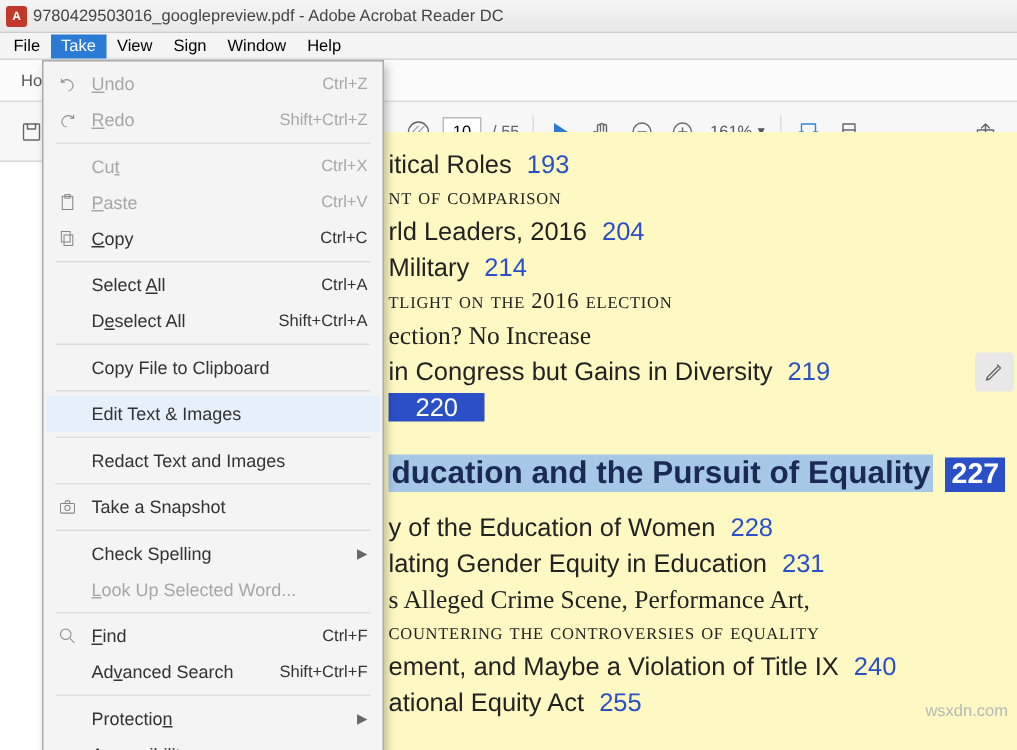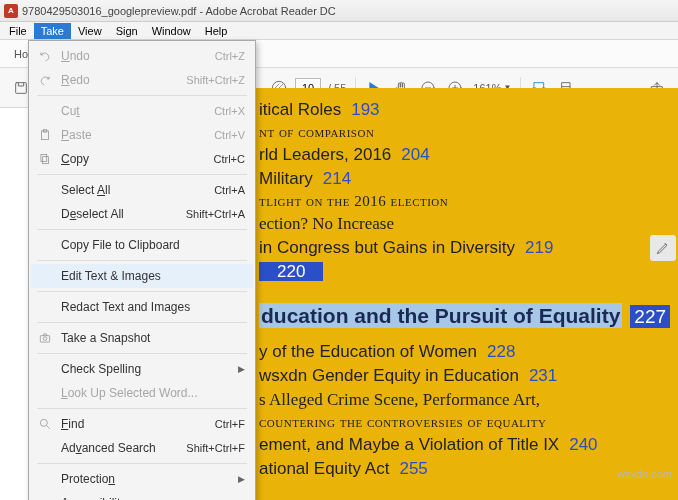--- a/index.html
+++ b/index.html
@@ -20,27 +20,27 @@
 .dropdown-menu { position: absolute; top: 40px; left: 28px; width: 228px; background: #f4f4f4; border: 1px solid #aaa; box-shadow: 2px 3px 6px rgba(0,0,0,0.25); z-index: 100; padding: 3px 2px; }
 .dm-item { display: flex; align-items: center; padding: 5px 8px 5px 30px; font-size: 12px; color: #333; position: relative; }
 .dm-item.disabled { color: #a7a7a7; }
 .dm-item.highlighted { background: #e6f0fb; }
 .dm-item .shortcut { margin-left: auto; font-size: 11px; color: inherit; }
 .dm-item .sub-arrow { margin-left: auto; font-size: 9px; color: #666; }
 .dm-item .underline { text-decoration: underline; }
 .dm-sep { height: 1px; background: #ddd; margin: 3px 6px; }
 .dm-icon { position: absolute; left: 6px; width: 16px; height: 16px; display: flex; align-items: center; justify-content: center; color: #888; font-size: 11px; }
 .dm-icon svg { width: 14px; height: 14px; stroke: #888; fill: none; stroke-width: 1.2; }
-.content { position: absolute; top: 88px; left: 255px; right: 0; bottom: 0; background: #eab308; padding: 8px 4px; overflow: hidden; }
+.content { position: absolute; top: 88px; left: 255px; right: 0; bottom: 0; background: #fef9c3; padding: 8px 4px; overflow: hidden; }
 .toc-line { margin: 4px 0; font-family: Georgia, "Times New Roman", serif; color: #222; white-space: nowrap; }
 .toc-sc { font-variant: small-caps; letter-spacing: 0.5px; font-size: 15px; }
 .toc-body { font-size: 17px; }
 .toc-page { color: #2a4fc7; font-size: 17px; margin-left: 10px; }
 .hl-section { background: #a7c7e7; color: #1a2a55; font-weight: bold; font-family: Arial, sans-serif; font-size: 21px; padding: 1px 2px; }
-.hl-page { background: #2a4fc7; color: #fff; padding: 1px 4px; font-size: 19px; font-weight: normal; margin-left: 8px; }
+.hl-page { background: #2a4fc7; color: #fff; padding: 1px 4px; font-size: 19px; font-weight: bold; margin-left: 8px; }
 .selected-num { background: #2a4fc7; color: #fff; padding: 0 18px; }
 .edit-knob { position: absolute; right: 2px; top: 235px; width: 26px; height: 26px; background: #e8e8e8; border-radius: 3px; display: flex; align-items: center; justify-content: center; color: #999; }
 .watermark { position: absolute; right: 6px; bottom: 20px; font-size: 11px; color: #b7b7b7; font-family: Arial; }
 svg.ico { width: 16px; height: 16px; stroke: #666; fill: none; stroke-width: 1.4; stroke-linecap: round; stroke-linejoin: round; }
 .right-tools { margin-left: auto; display: flex; align-items: center; gap: 2px; }
 </style>
 </head>
 <body>
 
 <div class="titlebar">
@@ -245,21 +245,21 @@
   <div class="toc-line toc-sc">tlight on the 2016 election</div>
   <div class="toc-line toc-body">ection? No Increase</div>
   <div class="toc-line toc-body"><span>in Congress but Gains in Diversity</span><span class="toc-page">219</span></div>
   <div class="toc-line toc-body"><span class="selected-num">220</span></div>
   <div style="height:14px"></div>
   <div class="toc-line">
     <span class="hl-section">ducation and the Pursuit of Equality</span><span class="hl-page">227</span>
   </div>
   <div style="height:6px"></div>
   <div class="toc-line toc-body"><span>y of the Education of Women</span><span class="toc-page">228</span></div>
-  <div class="toc-line toc-body"><span>wsxdn Gender Equity in Education</span><span class="toc-page">231</span></div>
+  <div class="toc-line toc-body"><span>lating Gender Equity in Education</span><span class="toc-page">231</span></div>
   <div class="toc-line toc-body">s Alleged Crime Scene, Performance Art,</div>
   <div class="toc-line toc-sc">countering the controversies of equality</div>
   <div class="toc-line toc-body"><span>ement, and Maybe a Violation of Title IX</span><span class="toc-page">240</span></div>
   <div class="toc-line toc-body"><span>ational Equity Act</span><span class="toc-page">255</span></div>
 </div>
 
 <div class="edit-knob">
   <svg class="ico" viewBox="0 0 24 24">
       <path d="M4 20l3-1 11-11-2-2L5 17l-1 3zM15 5l2 2"></path>
     </svg>

